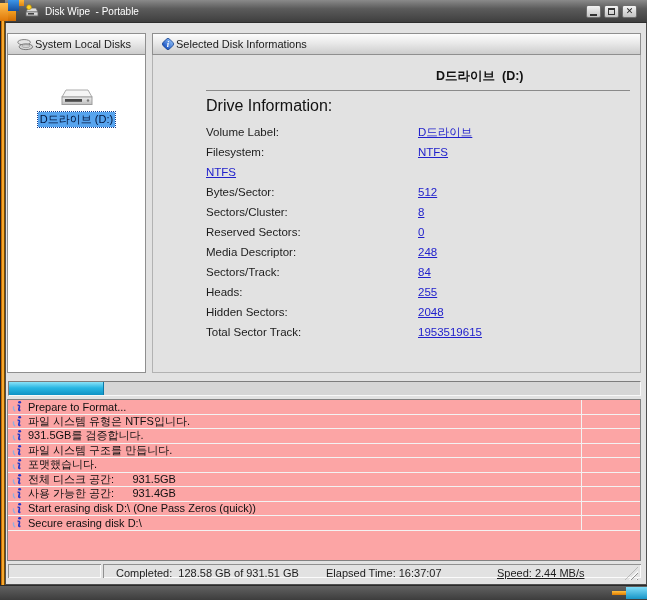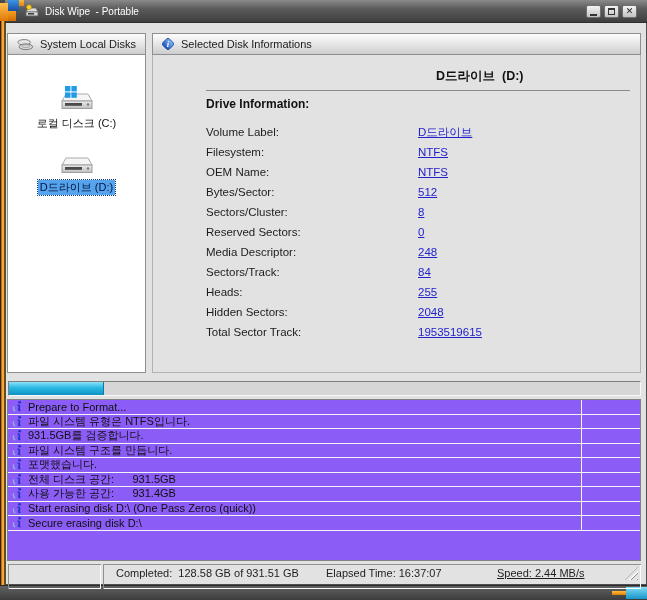--- a/index.html
+++ b/index.html
@@ -38,60 +38,60 @@
   #win-controls { right:10px; top:5px; display:flex; gap:3px; }
   .wbtn { width:15px; height:13px; background:linear-gradient(#f4f4f4,#c2c2c2);
     border:1px solid #6f6f6f; border-radius:2px; display:flex; align-items:center;
     justify-content:center; font-size:8px; color:#222; cursor:default; }
   .wbtn .min-g { width:7px; height:2px; background:#333; margin-top:6px; }
   .wbtn .max-g { width:7px; height:7px; border:1px solid #333; border-top:2px solid #333; }
   .wbtn .cls-g { font-weight:bold; font-size:9px; line-height:9px; color:#222; }
 
   
   .hdr { top:33px; height:22px; background:linear-gradient(#fdfdfd,#e9e9e9 45%,#cdcdcd);
-    border:1px solid #8f8f8f; display:flex; align-items:center; gap:6px;
+    border:1px solid #8f8f8f; display:flex; align-items:center; gap:1px;
     font-size:11px; color:#1a1a1a; padding-left:8px; }
   #hdr-left { left:7px; width:139px; }
   #hdr-right { left:152px; width:489px; }
 
   
   #disk-list { left:7px; top:55px; width:139px; height:318px; background:#fff;
     border:1px solid #8f8f8f; border-top:none; padding-top:30px;
     display:flex; flex-direction:column; align-items:center; }
   .disk-item { display:flex; flex-direction:column; align-items:center; margin-bottom:22px; cursor:default; }
   .disk-item .dlabel { font-size:11px; color:#111; margin-top:3px; padding:0 2px; white-space:nowrap; }
   .disk-item.selected .dlabel { background:#57a4ee; color:#00143c; outline:1px dotted #123a8a; }
 
   
   #info-panel { left:152px; top:55px; width:489px; height:318px; background:#e2e2e2;
     border:1px solid #b2b2b2; border-top:none; }
   #drive-title { position:absolute; left:283px; top:13px; font-size:12.5px; font-weight:bold; color:#111; white-space:pre; }
   #info-hr { position:absolute; left:53px; top:35px; width:424px; border-top:1px solid #8a8a8a; }
-  #drive-info-heading { position:absolute; left:53px; top:42px; font-size:12px; font-weight:bold; color:#111; }
+  #drive-info-heading { position:absolute; left:53px; top:42px; font-size:16px; font-weight:normal; color:#111; }
   #fields { position:absolute; left:53px; top:67px; width:424px; }
   .frow { display:flex; height:20px; align-items:center; font-size:11.5px;gap:15px; }
   .frow .flbl { width:197px; color:#1c1c1c; }
   .frow .fval { color:#2222cc;text-decoration:underline; }
 
   
   #progress-track { left:8px; top:381px; width:633px; height:15px; background:#d6d6d6;
     border:1px solid; border-color:#7d7d7d #f8f8f8 #f8f8f8 #7d7d7d; }
   #progress-fill { height:100%; width:15%;
     background:linear-gradient(#8ae2f8,#29b7e3 45%,#0f92c4); border-right:1px solid #0b7aa8; }
 
   
-  #log { left:7px; top:399px; width:634px; height:162px; background:#8b5cf6;
+  #log { left:7px; top:399px; width:634px; height:162px; background:#fca5a5;
     border:1px solid #828282; overflow:hidden; }
   .log-row { display:flex; align-items:center; height:14.5px; border-bottom:1px solid #f3f3f3;
     font-size:11px; color:#101010; white-space:pre; padding-left:4px; }
   .log-row svg { margin-right:3px; flex:0 0 auto; }
   #log-vline { position:absolute; left:573px; top:0; width:1px; height:131px; background:#f3f3f3; }
 
   
-  .sbar { top:564px; height:25px; font-size:11px; color:#1e1e1e; line-height:17px;
+  .sbar { top:564px; height:14px; font-size:11px; color:#1e1e1e; line-height:17px;
     box-shadow: inset 1px 1px 0 #909090, inset -1px -1px 0 #fbfbfb; white-space:pre; }
   #sbar-help { left:8px; width:93px; padding-left:6px; overflow:hidden; }
   #sbar-main { left:103px; width:538px; }
   #sbar-main span { position:absolute; top:1px; }
   #st-completed { left:13px; }
   #st-elapsed { left:223px; }
   #st-speed { left:394px;text-decoration:underline; }
   #resize-grip { position:absolute; right:3px; top:3px; width:13px; height:13px;
     background: repeating-linear-gradient(315deg,#8e8e8e 0 1px,#f6f6f6 1px 2px,transparent 2px 4.5px);
     clip-path: polygon(100% 0,100% 100%,0 100%); cursor:nwse-resize; }
@@ -160,35 +160,20 @@
   </div>
   <div class="abs hdr" id="hdr-right">
     <svg width="14" height="14" viewBox="0 0 14 14">
       <rect x="2.4" y="2.4" width="9.2" height="9.2" rx="2.4" transform="rotate(45 7 7)" fill="url(#gInfo)" stroke="#14418f" stroke-width="0.8"></rect>
       <text x="7" y="10.2" text-anchor="middle" font-size="8.5" font-weight="bold" font-style="italic" fill="#ffffff" font-family="Liberation Serif, serif">i</text>
     </svg>
     <span>Selected Disk Informations</span>
   </div>
 
   <div class="abs" id="disk-list">
-    <div class="disk-item">
-      <svg width="38" height="28" viewBox="0 0 38 28">
-        <polygon points="9,9 31,9 35,16 5,16" fill="#f5f5f5" stroke="#ababab"></polygon>
-        <rect x="5" y="16" width="30" height="7.5" fill="url(#gFront)" stroke="#9d9d9d"></rect>
-        <rect x="8" y="18" width="17" height="2.8" fill="#4a4a4a"></rect>
-        <circle cx="31" cy="19.5" r="1.2" fill="#7a7a7a"></circle>
-        <g fill="#1f9ce8">
-          <rect x="8" y="1" width="5.4" height="5.4"></rect>
-            <rect x="14.4" y="1" width="5.4" height="5.4"></rect>
-          <rect x="8" y="7.4" width="5.4" height="5.4"></rect>
-            <rect x="14.4" y="7.4" width="5.4" height="5.4"></rect>
-        </g>
-      </svg>
-      <span class="dlabel">로컬 디스크 (C:)</span>
-    </div>
     <div class="disk-item selected">
       <svg width="38" height="24" viewBox="0 0 38 24">
         <polygon points="9,5 31,5 35,12 5,12" fill="#f5f5f5" stroke="#ababab"></polygon>
         <rect x="5" y="12" width="30" height="7.5" fill="url(#gFront)" stroke="#9d9d9d"></rect>
         <rect x="8" y="14" width="17" height="2.8" fill="#4a4a4a"></rect>
         <circle cx="31" cy="15.5" r="1.2" fill="#7a7a7a"></circle>
       </svg>
       <span class="dlabel">D드라이브 (D:)</span>
     </div>
   </div>
@@ -200,21 +185,20 @@
     <div id="fields">
       <div class="frow">
           <span class="flbl">Volume Label:</span>
           <span class="fval">D드라이브</span>
         </div>
       <div class="frow">
           <span class="flbl">Filesystem:</span>
           <span class="fval">NTFS</span>
         </div>
       <div class="frow">
-          <span class="flbl">OEM Name:</span>
           <span class="fval">NTFS</span>
         </div>
       <div class="frow">
           <span class="flbl">Bytes/Sector:</span>
           <span class="fval">512</span>
         </div>
       <div class="frow">
           <span class="flbl">Sectors/Cluster:</span>
           <span class="fval">8</span>
         </div>

